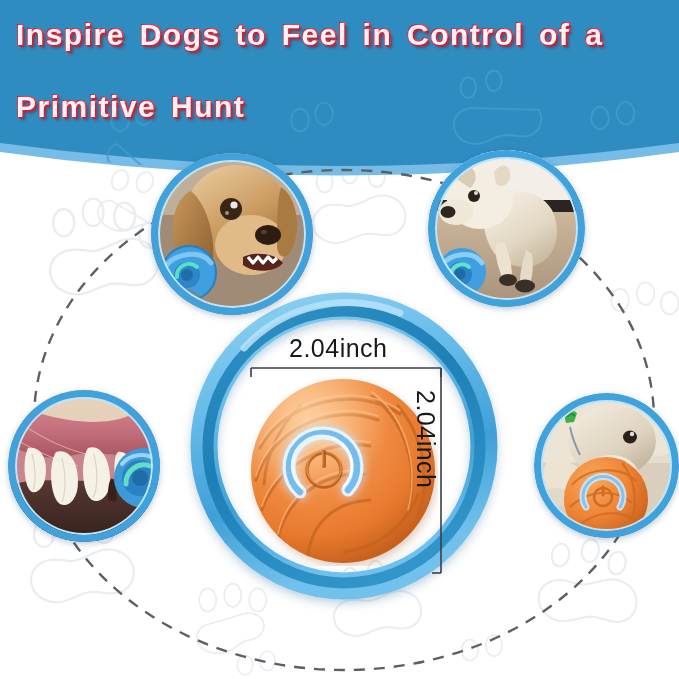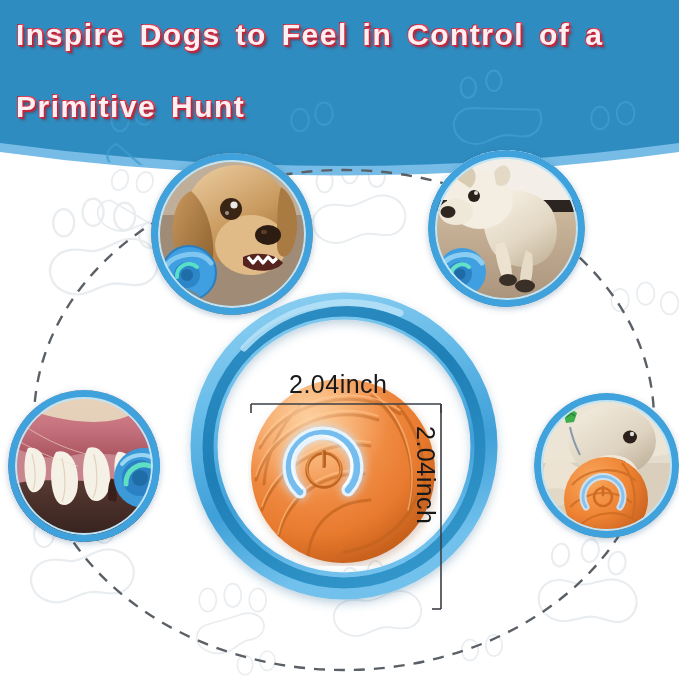--- a/index.html
+++ b/index.html
@@ -116,21 +116,20 @@
   }
   #ball-wrap svg { display:block; width:190px; height:190px; }
 
   
   #dim-layer {
     position: absolute;
     left: 0; top: 0;
     width: 679px; height: 489px;
     z-index: 10;
     pointer-events: none;
-    margin-top: 36px;
   }
   .dim-label {
     position: absolute;
     font-family: "Liberation Sans", sans-serif;
     font-size: 25px;
     color: #16181a;
     letter-spacing: 0.5px;
     white-space: nowrap;
   }
   #dim-width-label {

